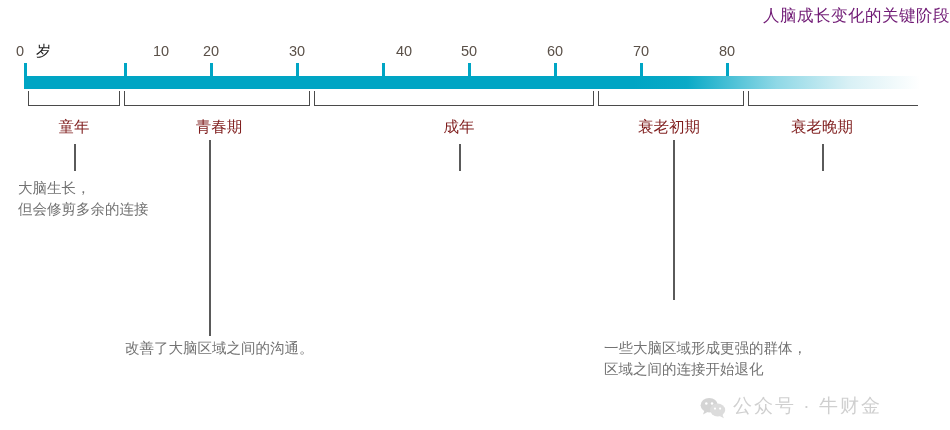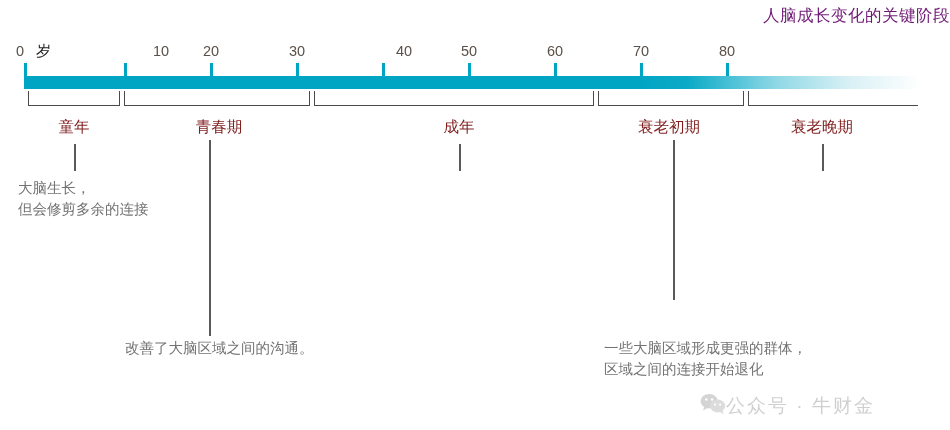--- a/index.html
+++ b/index.html
@@ -101,21 +101,22 @@
     white-space: nowrap;
   }
   .annotation .line {
     display: block;
   }
 
   
   .watermark {
     position: absolute;
     display: flex;
-    align-items: flex-start;
+    align-items: flex-end;
+    gap: 7px;
     opacity: 0.42;
     pointer-events: none;
   }
   .watermark-text {
     font-size: 19px;
     color: #8f8f8f;
     letter-spacing: 2px;
     white-space: nowrap;
   }
   .wechat-icon {

